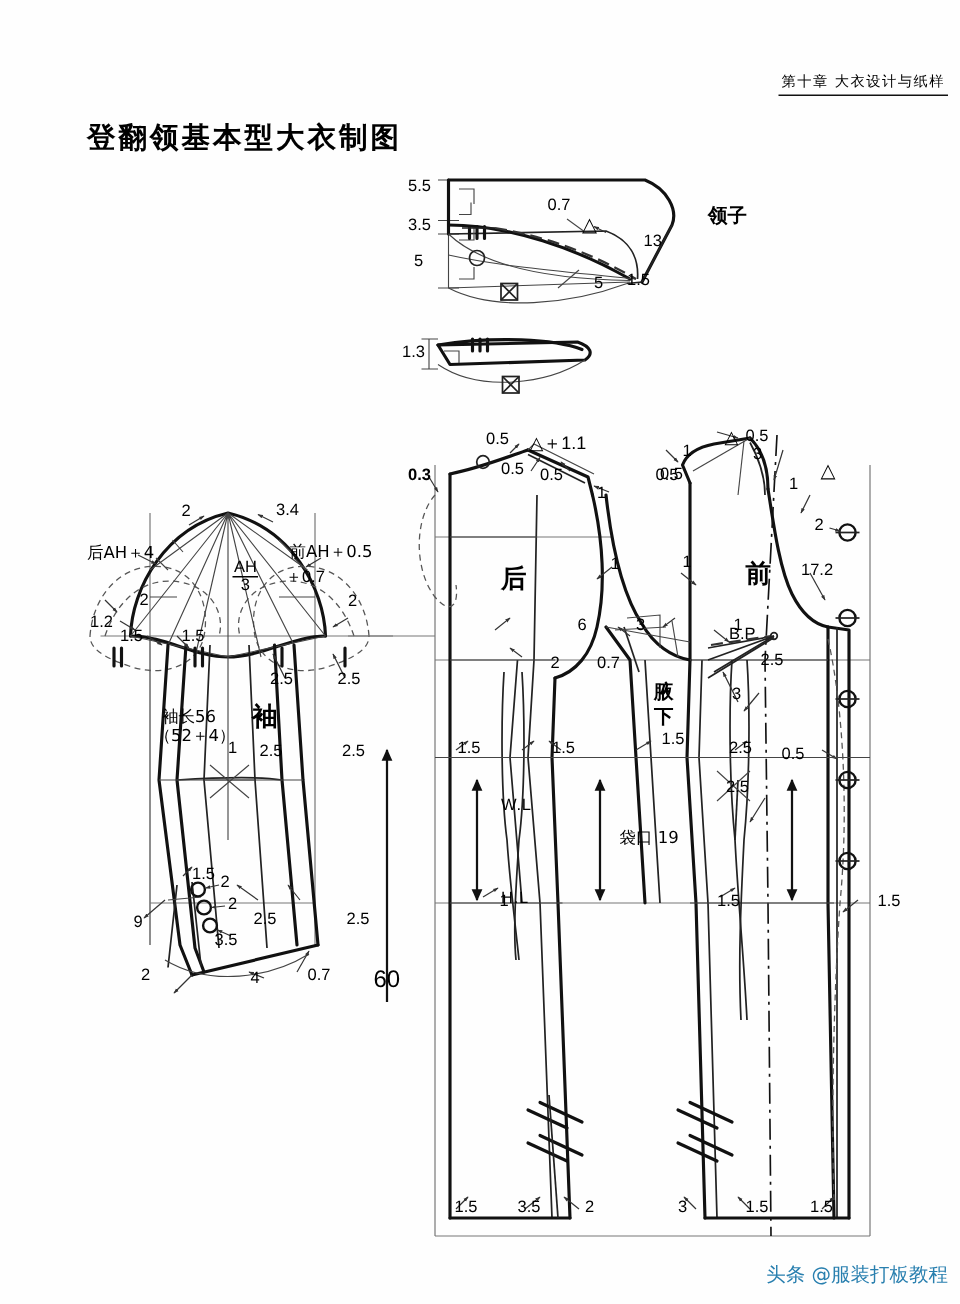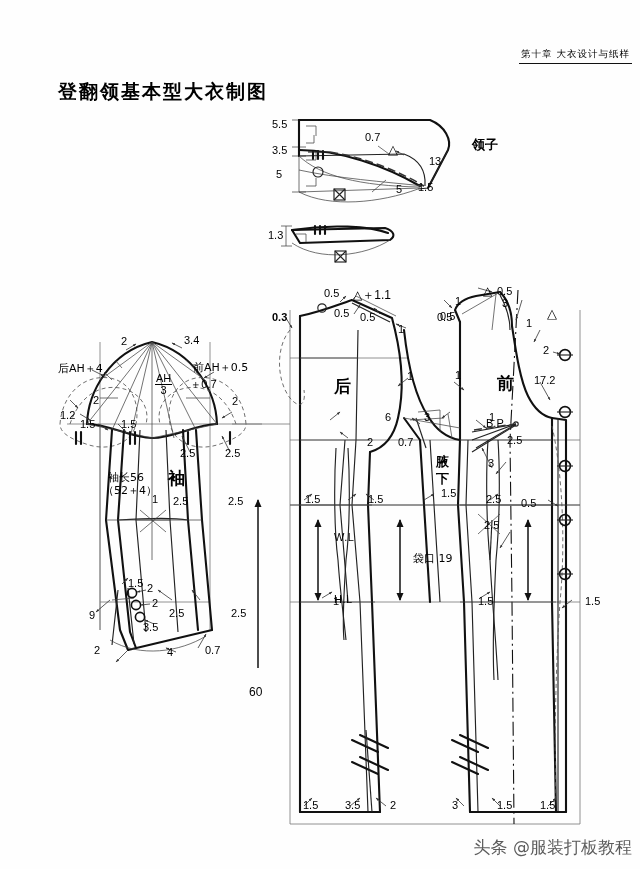--- a/index.html
+++ b/index.html
@@ -5,21 +5,21 @@
   html,body{margin:0;padding:0;background:#fff;}
   body{width:640px;height:869px;position:relative;overflow:hidden;
        font-family:"Liberation Sans","DejaVu Sans",sans-serif;color:#000;}
   #sheet{position:absolute;inset:0;background:#fefefe;padding-left:30px;}
   svg#draft{position:absolute;left:0;top:0;width:640px;height:869px;}
   .ttl{position:absolute;font-size:19px;font-weight:bold;letter-spacing:2px;
        font-family:"DejaVu Sans",sans-serif;white-space:nowrap;}
   .chaphdr{position:absolute;right:8px;top:48px;font-size:9.5px;
            font-family:"DejaVu Sans",sans-serif;white-space:nowrap;
            border-bottom:1.6px solid #111;padding:0 2px 2px 2px;letter-spacing:1px;}
-  .wm{position:absolute;right:8px;bottom:10px;font-size:17px;color:#404040;
+  .wm{position:absolute;right:8px;bottom:10px;font-size:13px;color:#0369a1;
       font-family:"DejaVu Sans",sans-serif;white-space:nowrap;opacity:.85;}
   .lbl{position:absolute;font-size:11px;line-height:1.05;white-space:nowrap;
        font-family:"Liberation Sans",sans-serif;}
   .cjk{font-family:"DejaVu Sans",sans-serif;}
   .big{font-size:17px;font-weight:bold;}
   .mid{font-size:13px;font-weight:bold;}
   .frac{position:absolute;font-size:11px;text-align:center;line-height:1.0;}
   .frac b{display:block;border-bottom:1.2px solid #000;padding:0 1px;font-weight:normal;}
   .frac i{display:block;font-style:normal;}
   .fwrap{position:absolute;display:flex;align-items:center;gap:18px;font-size:11px;}
@@ -399,15 +399,15 @@
   <div class="lbl" style="left:547px;top:307px;font-size:13px;">△</div>
   <div class="lbl" style="left:484px;top:292px;font-size:13px;"></div>
 
   <div class="lbl cjk mid" style="left:436px;top:455px;">腋</div>
   <div class="lbl cjk mid" style="left:436px;top:472px;">下</div>
   <div class="lbl" style="left:441px;top:488px;">1.5</div>
 
   <div class="lbl" style="left:334px;top:501px;letter-spacing:.5px;margin-top:31px;">W.L</div>
   <div class="lbl" style="left:334px;top:594px;letter-spacing:.5px;">H.L</div>
   <div class="lbl cjk" style="left:413px;top:553px;">袋口 19</div>
-  <div class="lbl" style="left:249px;top:686px;font-size:12px;">60</div>
+  <div class="lbl" style="left:249px;top:646px;font-size:16px;">60</div>
 
 </div>
 
 </body></html>

